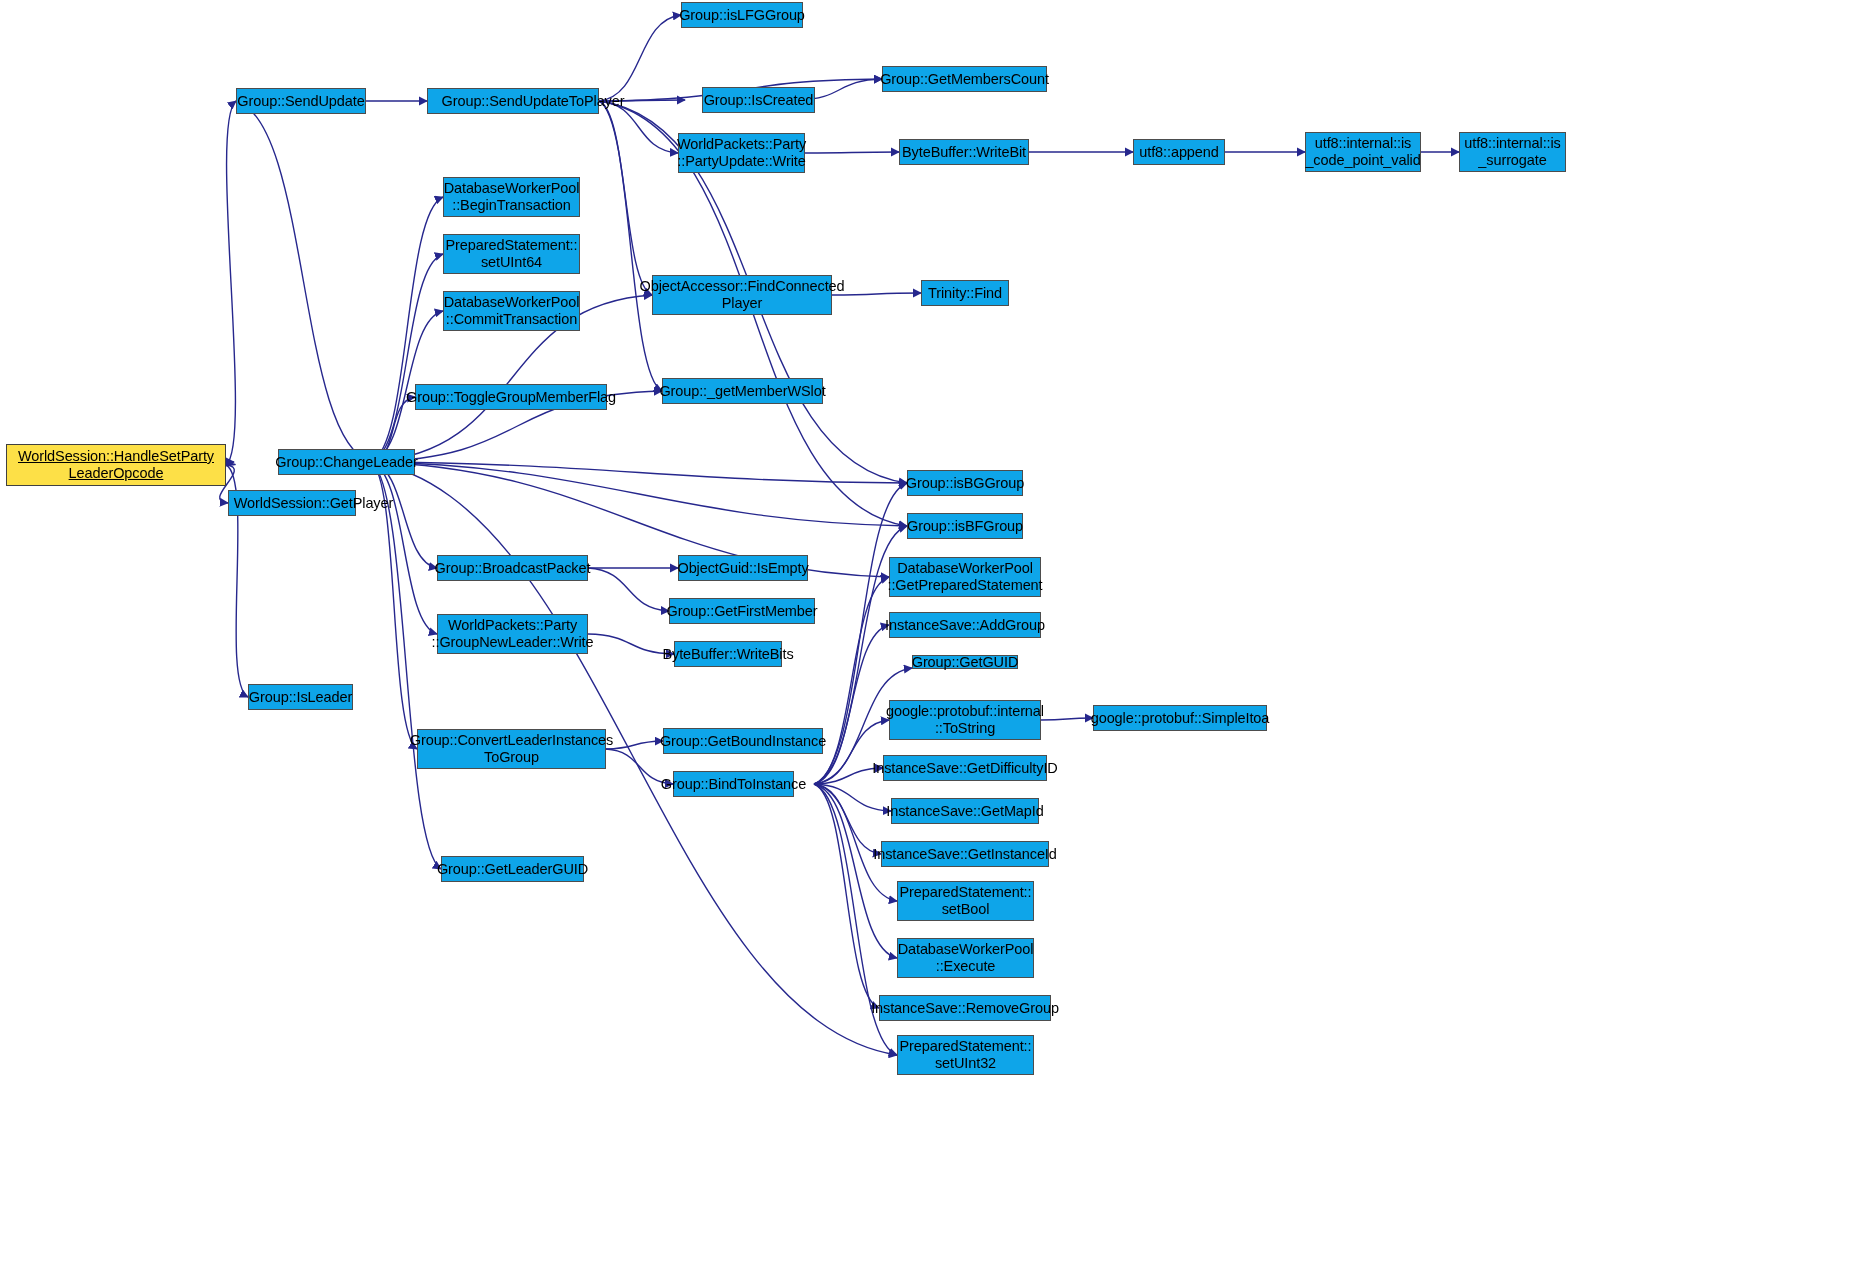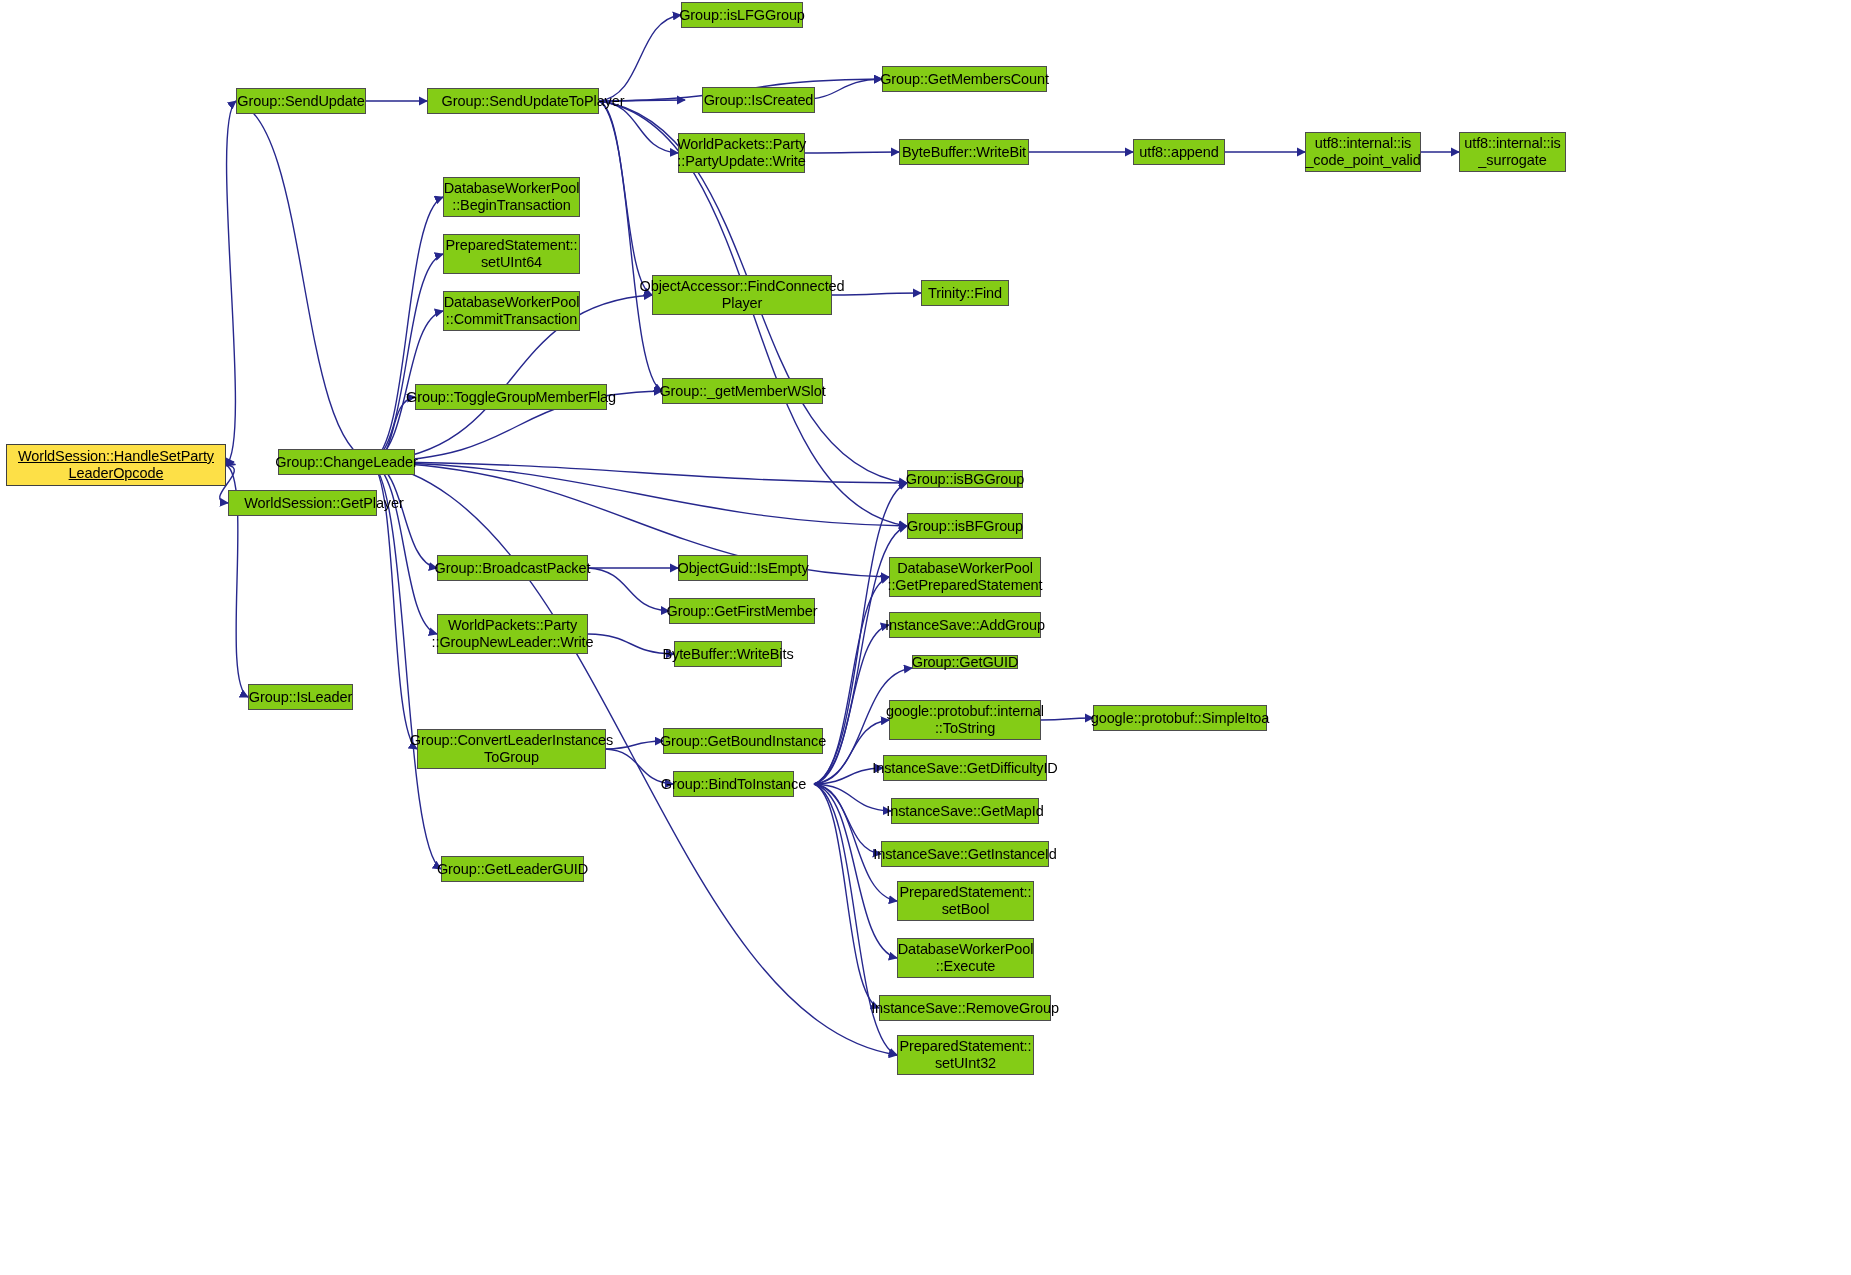--- a/index.html
+++ b/index.html
@@ -28,21 +28,21 @@
     position: absolute;
     left: 0;
     top: 0;
     width: 1851px;
     height: 1275px;
   }
   .node {
     position: absolute;
     box-sizing: border-box;
     border: 1px solid #4d4d4d;
-    background: #84cc16;
+    background: #0ea5e9;
     color: #000000;
     font-size: 14.5px;
     line-height: 17px;
     text-align: center;
     display: flex;
     align-items: center;
     justify-content: center;
     padding: 0 4px;
     white-space: pre-line;
     letter-spacing: -0.1px;
@@ -140,22 +140,22 @@
       <div class="node" style="left: 443px; top: 234px; width: 137px; height: 40px;">PreparedStatement::
 setUInt64</div>
       <div class="node" style="left: 443px; top: 291px; width: 137px; height: 40px;">DatabaseWorkerPool
 ::CommitTransaction</div>
       <div class="node" style="left: 652px; top: 275px; width: 180px; height: 40px;">ObjectAccessor::FindConnected
 Player</div>
       <div class="node" style="left: 921px; top: 280px; width: 88px; height: 26px;">Trinity::Find</div>
       <div class="node" style="left: 415px; top: 384px; width: 192px; height: 26px;">Group::ToggleGroupMemberFlag</div>
       <div class="node" style="left: 662px; top: 378px; width: 161px; height: 26px;">Group::_getMemberWSlot</div>
       <div class="node" style="left: 234px; top: 449px; width: 137px; height: 26px; margin-left: 44px;">Group::ChangeLeader</div>
-      <div class="node" style="left: 228px; top: 490px; width: 149px; height: 26px; padding-left: 47px;">WorldSession::GetPlayer</div>
-      <div class="node" style="left: 907px; top: 470px; width: 116px; height: 18px;">Group::isBGGroup</div>
+      <div class="node" style="left: 228px; top: 490px; width: 128px; height: 26px; padding-left: 47px;">WorldSession::GetPlayer</div>
+      <div class="node" style="left: 907px; top: 470px; width: 116px; height: 26px;">Group::isBGGroup</div>
       <div class="node" style="left: 907px; top: 513px; width: 116px; height: 26px;">Group::isBFGroup</div>
       <div class="node" style="left: 437px; top: 555px; width: 151px; height: 26px;">Group::BroadcastPacket</div>
       <div class="node" style="left: 678px; top: 555px; width: 130px; height: 26px;">ObjectGuid::IsEmpty</div>
       <div class="node" style="left: 889px; top: 557px; width: 152px; height: 40px;">DatabaseWorkerPool
 ::GetPreparedStatement</div>
       <div class="node" style="left: 669px; top: 598px; width: 146px; height: 26px;">Group::GetFirstMember</div>
       <div class="node" style="left: 437px; top: 614px; width: 151px; height: 40px;">WorldPackets::Party
 ::GroupNewLeader::Write</div>
       <div class="node" style="left: 889px; top: 612px; width: 152px; height: 26px;">InstanceSave::AddGroup</div>
       <div class="node" style="left: 674px; top: 641px; width: 108px; height: 26px;">ByteBuffer::WriteBits</div>

